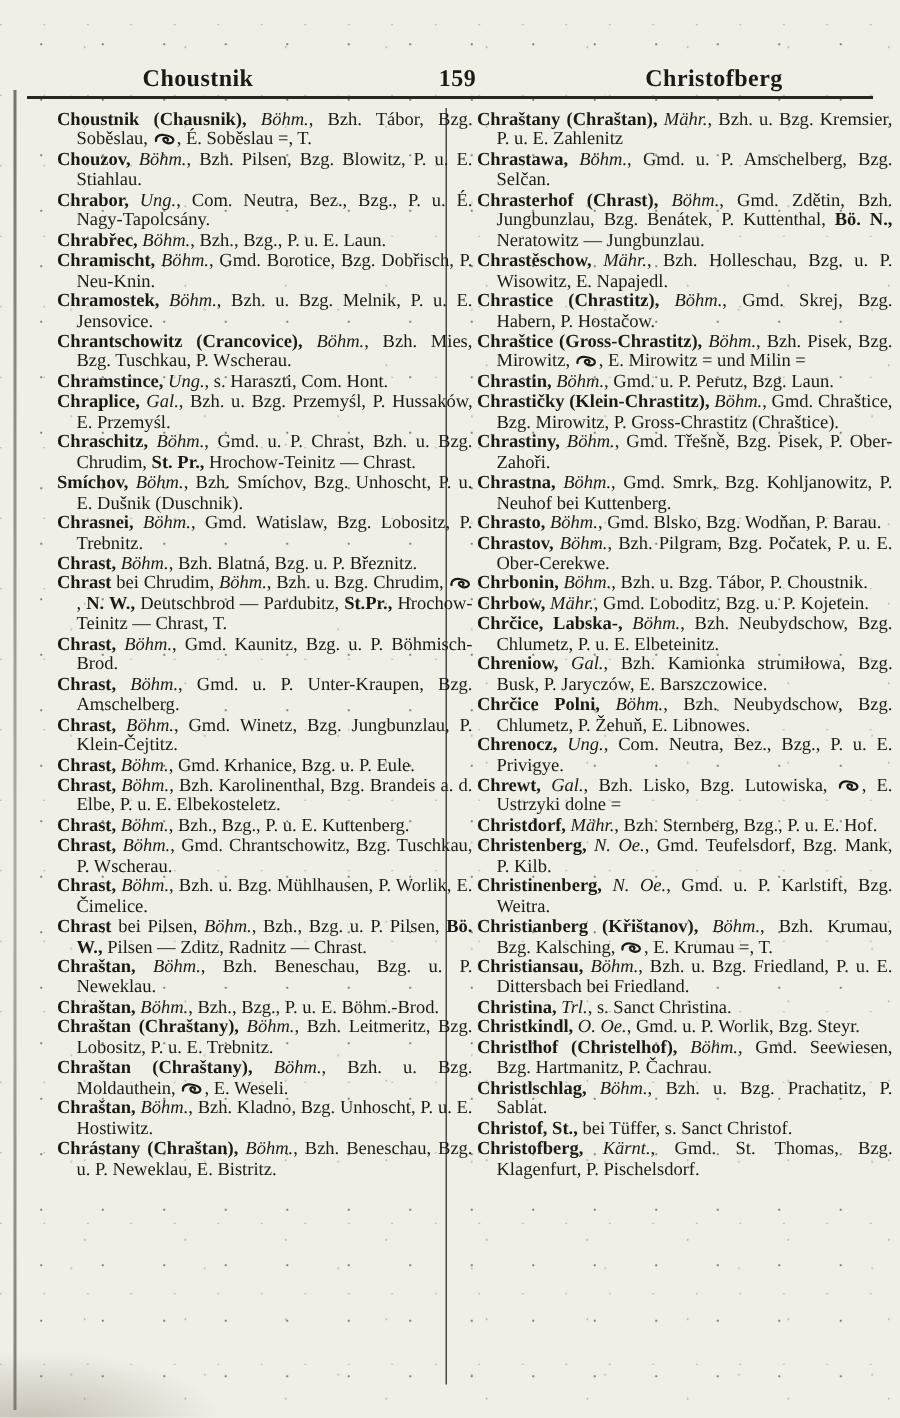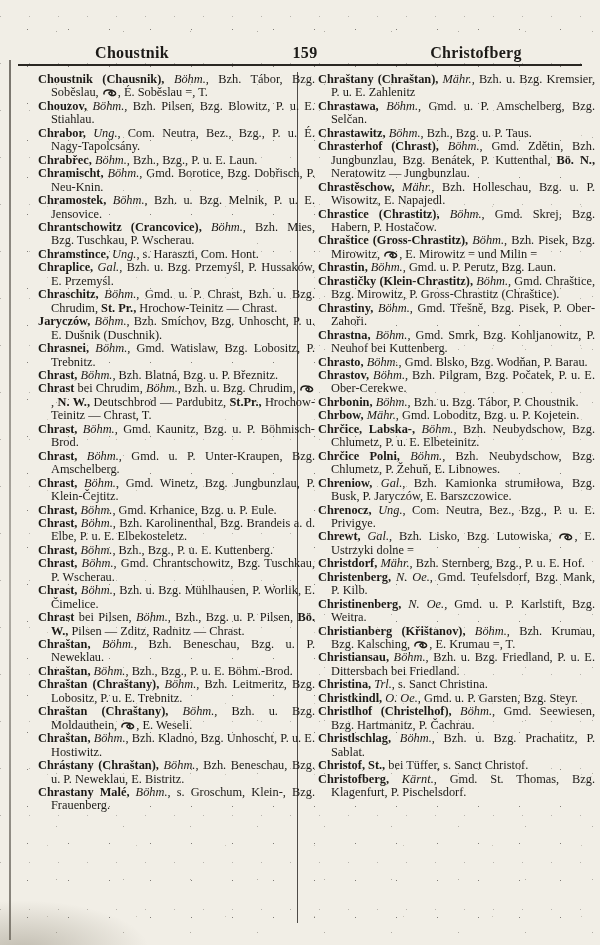--- a/index.html
+++ b/index.html
@@ -64,21 +64,21 @@
         </svg><span class="p">, É. Soběslau =, T.</span></p>
       <p class="entry"><span class="b">Chouzov,</span><span class="i"> Böhm.</span><span class="p">, Bzh. Pilsen, Bzg. Blowitz, P. u. E. Stiahlau.</span></p>
       <p class="entry"><span class="b">Chrabor,</span><span class="i"> Ung.</span><span class="p">, Com. Neutra, Bez., Bzg., P. u. É. Nagy-Tapolcsány.</span></p>
       <p class="entry"><span class="b">Chrabřec,</span><span class="i"> Böhm.</span><span class="p">, Bzh., Bzg., P. u. E. Laun.</span></p>
       <p class="entry"><span class="b">Chramischt,</span><span class="i"> Böhm.</span><span class="p">, Gmd. Borotice, Bzg. Dobřisch, P. Neu-Knin.</span></p>
       <p class="entry"><span class="b">Chramostek,</span><span class="i"> Böhm.</span><span class="p">, Bzh. u. Bzg. Melnik, P. u. E. Jensovice.</span></p>
       <p class="entry"><span class="b">Chrantschowitz (Crancovice),</span><span class="i"> Böhm.</span><span class="p">, Bzh. Mies, Bzg. Tuschkau, P. Wscherau.</span></p>
       <p class="entry"><span class="b">Chramstince,</span><span class="i"> Ung.</span><span class="p">, s. Haraszti, Com. Hont.</span></p>
       <p class="entry"><span class="b">Chraplice,</span><span class="i"> Gal.</span><span class="p">, Bzh. u. Bzg. Przemyśl, P. Hussaków, E. Przemyśl.</span></p>
       <p class="entry"><span class="b">Chraschitz,</span><span class="i"> Böhm.</span><span class="p">, Gmd. u. P. Chrast, Bzh. u. Bzg. Chrudim, </span><span class="b">St. Pr.,</span><span class="p"> Hrochow-Teinitz — Chrast.</span></p>
-      <p class="entry"><span class="b">Jaryczów,</span><span class="i"> Böhm.</span><span class="p">, Bzh. Smíchov, Bzg. Unhoscht, P. u. E. Dušnik (Duschnik).</span></p>
+      <p class="entry"><span class="b">Smíchov,</span><span class="i"> Böhm.</span><span class="p">, Bzh. Smíchov, Bzg. Unhoscht, P. u. E. Dušnik (Duschnik).</span></p>
       <p class="entry"><span class="b">Chrasnei,</span><span class="i"> Böhm.</span><span class="p">, Gmd. Watislaw, Bzg. Lobositz, P. Trebnitz.</span></p>
       <p class="entry"><span class="b">Chrast,</span><span class="i"> Böhm.</span><span class="p">, Bzh. Blatná, Bzg. u. P. Březnitz.</span></p>
       <p class="entry"><span class="b">Chrast</span><span class="p"> bei Chrudim, </span><span class="i">Böhm.</span><span class="p">, Bzh. u. Bzg. Chrudim, </span><svg class="horn" viewBox="0 0 28 16" xmlns="http://www.w3.org/2000/svg">
           <path d="M2 11 C1 5 7 2 13 3 C21 4 26 7 25 11 C24 14 19 15 15 13 C11 11 11 7.5 14 6.8 C17 6.2 19 8.5 17.5 10.5" fill="none" stroke="#1c1a17" stroke-width="3" stroke-linecap="round"></path>
         </svg><span class="p">, </span><span class="b">N. W.,</span><span class="p"> Deutschbrod — Pardubitz, </span><span class="b">St.Pr.,</span><span class="p"> Hrochow-Teinitz — Chrast, T.</span></p>
       <p class="entry"><span class="b">Chrast,</span><span class="i"> Böhm.</span><span class="p">, Gmd. Kaunitz, Bzg. u. P. Böhmisch-Brod.</span></p>
       <p class="entry"><span class="b">Chrast,</span><span class="i"> Böhm.</span><span class="p">, Gmd. u. P. Unter-Kraupen, Bzg. Amschelberg.</span></p>
       <p class="entry"><span class="b">Chrast,</span><span class="i"> Böhm.</span><span class="p">, Gmd. Winetz, Bzg. Jungbunzlau, P. Klein-Čejtitz.</span></p>
       <p class="entry"><span class="b">Chrast,</span><span class="i"> Böhm.</span><span class="p">, Gmd. Krhanice, Bzg. u. P. Eule.</span></p>
       <p class="entry"><span class="b">Chrast,</span><span class="i"> Böhm.</span><span class="p">, Bzh. Karolinenthal, Bzg. Brandeis a. d. Elbe, P. u. E. Elbekosteletz.</span></p>
@@ -87,54 +87,52 @@
       <p class="entry"><span class="b">Chrast,</span><span class="i"> Böhm.</span><span class="p">, Bzh. u. Bzg. Mühlhausen, P. Worlik, E. Čimelice.</span></p>
       <p class="entry"><span class="b">Chrast</span><span class="p"> bei Pilsen, </span><span class="i">Böhm.</span><span class="p">, Bzh., Bzg. u. P. Pilsen, </span><span class="b">Bö. W.,</span><span class="p"> Pilsen — Zditz, Radnitz — Chrast.</span></p>
       <p class="entry"><span class="b">Chraštan,</span><span class="i"> Böhm.</span><span class="p">, Bzh. Beneschau, Bzg. u. P. Neweklau.</span></p>
       <p class="entry"><span class="b">Chraštan,</span><span class="i"> Böhm.</span><span class="p">, Bzh., Bzg., P. u. E. Böhm.-Brod.</span></p>
       <p class="entry"><span class="b">Chraštan (Chraštany),</span><span class="i"> Böhm.</span><span class="p">, Bzh. Leitmeritz, Bzg. Lobositz, P. u. E. Trebnitz.</span></p>
       <p class="entry"><span class="b">Chraštan (Chraštany),</span><span class="i"> Böhm.</span><span class="p">, Bzh. u. Bzg. Moldauthein, </span><svg class="horn" viewBox="0 0 28 16" xmlns="http://www.w3.org/2000/svg">
           <path d="M2 11 C1 5 7 2 13 3 C21 4 26 7 25 11 C24 14 19 15 15 13 C11 11 11 7.5 14 6.8 C17 6.2 19 8.5 17.5 10.5" fill="none" stroke="#1c1a17" stroke-width="3" stroke-linecap="round"></path>
         </svg><span class="p">, E. Weseli.</span></p>
       <p class="entry"><span class="b">Chraštan,</span><span class="i"> Böhm.</span><span class="p">, Bzh. Kladno, Bzg. Unhoscht, P. u. E. Hostiwitz.</span></p>
       <p class="entry"><span class="b">Chrástany (Chraštan),</span><span class="i"> Böhm.</span><span class="p">, Bzh. Beneschau, Bzg. u. P. Neweklau, E. Bistritz.</span></p>
-      <p class="entry"><span class="b">Chrastany Malé,</span><span class="i"> Böhm.</span><span class="p">, s. Groschum, Klein-, Bzg. Frauenberg.</span></p>
     </div>
   <div class="column col-right">
       <p class="entry"><span class="b">Chraštany (Chraštan),</span><span class="i"> Mähr.</span><span class="p">, Bzh. u. Bzg. Kremsier, P. u. E. Zahlenitz</span></p>
       <p class="entry"><span class="b">Chrastawa,</span><span class="i"> Böhm.</span><span class="p">, Gmd. u. P. Amschelberg, Bzg. Selčan.</span></p>
-      <p class="entry"><span class="b">Chrastawitz,</span><span class="i"> Böhm.</span><span class="p">, Bzh., Bzg. u. P. Taus.</span></p>
       <p class="entry"><span class="b">Chrasterhof (Chrast),</span><span class="i"> Böhm.</span><span class="p">, Gmd. Zdětin, Bzh. Jungbunzlau, Bzg. Benátek, P. Kuttenthal, </span><span class="b">Bö. N.,</span><span class="p"> Neratowitz — Jungbunzlau.</span></p>
       <p class="entry"><span class="b">Chrastěschow,</span><span class="i"> Mähr.</span><span class="p">, Bzh. Holleschau, Bzg. u. P. Wisowitz, E. Napajedl.</span></p>
       <p class="entry"><span class="b">Chrastice (Chrastitz),</span><span class="i"> Böhm.</span><span class="p">, Gmd. Skrej, Bzg. Habern, P. Hostačow.</span></p>
       <p class="entry"><span class="b">Chraštice (Gross-Chrastitz),</span><span class="i"> Böhm.</span><span class="p">, Bzh. Pisek, Bzg. Mirowitz, </span><svg class="horn" viewBox="0 0 28 16" xmlns="http://www.w3.org/2000/svg">
           <path d="M2 11 C1 5 7 2 13 3 C21 4 26 7 25 11 C24 14 19 15 15 13 C11 11 11 7.5 14 6.8 C17 6.2 19 8.5 17.5 10.5" fill="none" stroke="#1c1a17" stroke-width="3" stroke-linecap="round"></path>
         </svg><span class="p">, E. Mirowitz = und Milin =</span></p>
       <p class="entry"><span class="b">Chrastin,</span><span class="i"> Böhm.</span><span class="p">, Gmd. u. P. Perutz, Bzg. Laun.</span></p>
       <p class="entry"><span class="b">Chrastičky (Klein-Chrastitz),</span><span class="i"> Böhm.</span><span class="p">, Gmd. Chraštice, Bzg. Mirowitz, P. Gross-Chrastitz (Chraštice).</span></p>
       <p class="entry"><span class="b">Chrastiny,</span><span class="i"> Böhm.</span><span class="p">, Gmd. Třešně, Bzg. Pisek, P. Ober-Zahoři.</span></p>
       <p class="entry"><span class="b">Chrastna,</span><span class="i"> Böhm.</span><span class="p">, Gmd. Smrk, Bzg. Kohljanowitz, P. Neuhof bei Kuttenberg.</span></p>
       <p class="entry"><span class="b">Chrasto,</span><span class="i"> Böhm.</span><span class="p">, Gmd. Blsko, Bzg. Wodňan, P. Barau.</span></p>
       <p class="entry"><span class="b">Chrastov,</span><span class="i"> Böhm.</span><span class="p">, Bzh. Pilgram, Bzg. Počatek, P. u. E. Ober-Cerekwe.</span></p>
       <p class="entry"><span class="b">Chrbonin,</span><span class="i"> Böhm.</span><span class="p">, Bzh. u. Bzg. Tábor, P. Choustnik.</span></p>
       <p class="entry"><span class="b">Chrbow,</span><span class="i"> Mähr.</span><span class="p">, Gmd. Loboditz, Bzg. u. P. Kojetein.</span></p>
       <p class="entry"><span class="b">Chrčice, Labska-,</span><span class="i"> Böhm.</span><span class="p">, Bzh. Neubydschow, Bzg. Chlumetz, P. u. E. Elbeteinitz.</span></p>
+      <p class="entry"><span class="b">Chreniow,</span><span class="i"> Gal.</span><span class="p">, Bzh. Kamionka strumiłowa, Bzg. Busk, P. Jaryczów, E. Barszczowice.</span></p>
       <p class="entry"><span class="b">Chrčice Polni,</span><span class="i"> Böhm.</span><span class="p">, Bzh. Neubydschow, Bzg. Chlumetz, P. Žehuň, E. Libnowes.</span></p>
-      <p class="entry"><span class="b">Chreniow,</span><span class="i"> Gal.</span><span class="p">, Bzh. Kamionka strumiłowa, Bzg. Busk, P. Jaryczów, E. Barszczowice.</span></p>
       <p class="entry"><span class="b">Chrenocz,</span><span class="i"> Ung.</span><span class="p">, Com. Neutra, Bez., Bzg., P. u. E. Privigye.</span></p>
       <p class="entry"><span class="b">Chrewt,</span><span class="i"> Gal.</span><span class="p">, Bzh. Lisko, Bzg. Lutowiska, </span><svg class="horn" viewBox="0 0 28 16" xmlns="http://www.w3.org/2000/svg">
           <path d="M2 11 C1 5 7 2 13 3 C21 4 26 7 25 11 C24 14 19 15 15 13 C11 11 11 7.5 14 6.8 C17 6.2 19 8.5 17.5 10.5" fill="none" stroke="#1c1a17" stroke-width="3" stroke-linecap="round"></path>
         </svg><span class="p">, E. Ustrzyki dolne =</span></p>
       <p class="entry"><span class="b">Christdorf,</span><span class="i"> Mähr.</span><span class="p">, Bzh. Sternberg, Bzg., P. u. E. Hof.</span></p>
       <p class="entry"><span class="b">Christenberg,</span><span class="i"> N. Oe.</span><span class="p">, Gmd. Teufelsdorf, Bzg. Mank, P. Kilb.</span></p>
       <p class="entry"><span class="b">Christinenberg,</span><span class="i"> N. Oe.</span><span class="p">, Gmd. u. P. Karlstift, Bzg. Weitra.</span></p>
       <p class="entry"><span class="b">Christianberg (Křištanov),</span><span class="i"> Böhm.</span><span class="p">, Bzh. Krumau, Bzg. Kalsching, </span><svg class="horn" viewBox="0 0 28 16" xmlns="http://www.w3.org/2000/svg">
           <path d="M2 11 C1 5 7 2 13 3 C21 4 26 7 25 11 C24 14 19 15 15 13 C11 11 11 7.5 14 6.8 C17 6.2 19 8.5 17.5 10.5" fill="none" stroke="#1c1a17" stroke-width="3" stroke-linecap="round"></path>
         </svg><span class="p">, E. Krumau =, T.</span></p>
       <p class="entry"><span class="b">Christiansau,</span><span class="i"> Böhm.</span><span class="p">, Bzh. u. Bzg. Friedland, P. u. E. Dittersbach bei Friedland.</span></p>
       <p class="entry"><span class="b">Christina,</span><span class="i"> Trl.</span><span class="p">, s. Sanct Christina.</span></p>
-      <p class="entry"><span class="b">Christkindl,</span><span class="i"> O. Oe.</span><span class="p">, Gmd. u. P. Garsten, Bzg. Steyr.</span></p>
+      <p class="entry"><span class="b">Christkindl,</span><span class="i"> O. Oe.</span><span class="p">, Gmd. u. P. Worlik, Bzg. Steyr.</span></p>
       <p class="entry"><span class="b">Christlhof (Christelhof),</span><span class="i"> Böhm.</span><span class="p">, Gmd. Seewiesen, Bzg. Hartmanitz, P. Čachrau.</span></p>
       <p class="entry"><span class="b">Christlschlag,</span><span class="i"> Böhm.</span><span class="p">, Bzh. u. Bzg. Prachatitz, P. Sablat.</span></p>
       <p class="entry"><span class="b">Christof, St.,</span><span class="p"> bei Tüffer, s. Sanct Christof.</span></p>
       <p class="entry"><span class="b">Christofberg,</span><span class="i"> Kärnt.</span><span class="p">, Gmd. St. Thomas, Bzg. Klagenfurt, P. Pischelsdorf.</span></p>
     </div>
 </div>
 
 </body></html>

